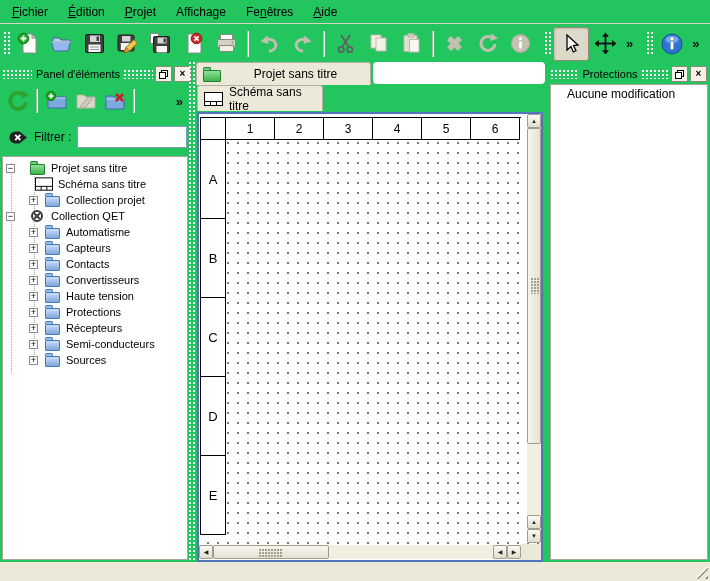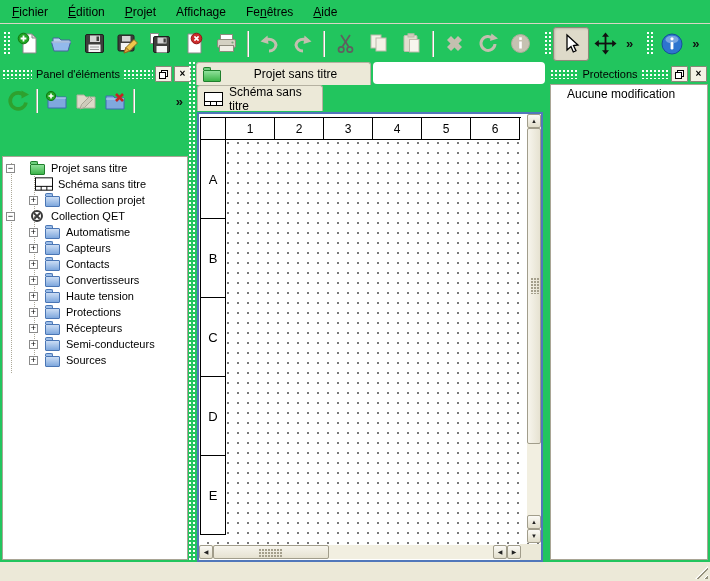--- a/index.html
+++ b/index.html
@@ -333,20 +333,30 @@
         <svg width="24" height="22" viewBox="0 0 24 22">
             <path d="M3 6 h7 l2 2 h9 v11 h-18 z" fill="#7FA8DE" stroke="#3C6AB0"></path>
             <path d="M3 9 h18" stroke="#BDD4F0"></path>
             <path d="M13 4 l7 7 M20 4 l-7 7" stroke="#C42222" stroke-width="2.6"></path>
           </svg>
       </div>
       <div class="lp-sep"></div>
       <span class="chev" style="margin-left:auto;margin-right:4px;">»</span>
     </div>
 
+    <div class="filter-row">
+      <span style="display:flex;">
+        <svg width="21" height="17" viewBox="0 0 21 17">
+            <path d="M2.5 8.5 a6 6 0 0 1 6 -6 h4 l7.5 6 -7.5 6 h-4 a6 6 0 0 1 -6 -6 z" fill="#222"></path>
+            <path d="M8.2 5.8 l5.2 5.2 M13.4 5.8 l-5.2 5.2" stroke="#fff" stroke-width="1.8"></path>
+          </svg>
+      </span>
+      <span style="font-size:12px;">Filtrer :</span>
+      <input type="text" value="" style="">
+    </div>
 
     <div class="tree-box">
       <div class="guide" style="left:8px;top:6px;height:210px;"></div>
       <div class="guide" style="left:31px;top:12px;height:190px;"></div>
 
       <div class="trow pl0">
         <span class="exp">−</span>
         <span class="ticon" style="margin-left:8px;">
             <span class="i-folder green"></span>
           </span>

